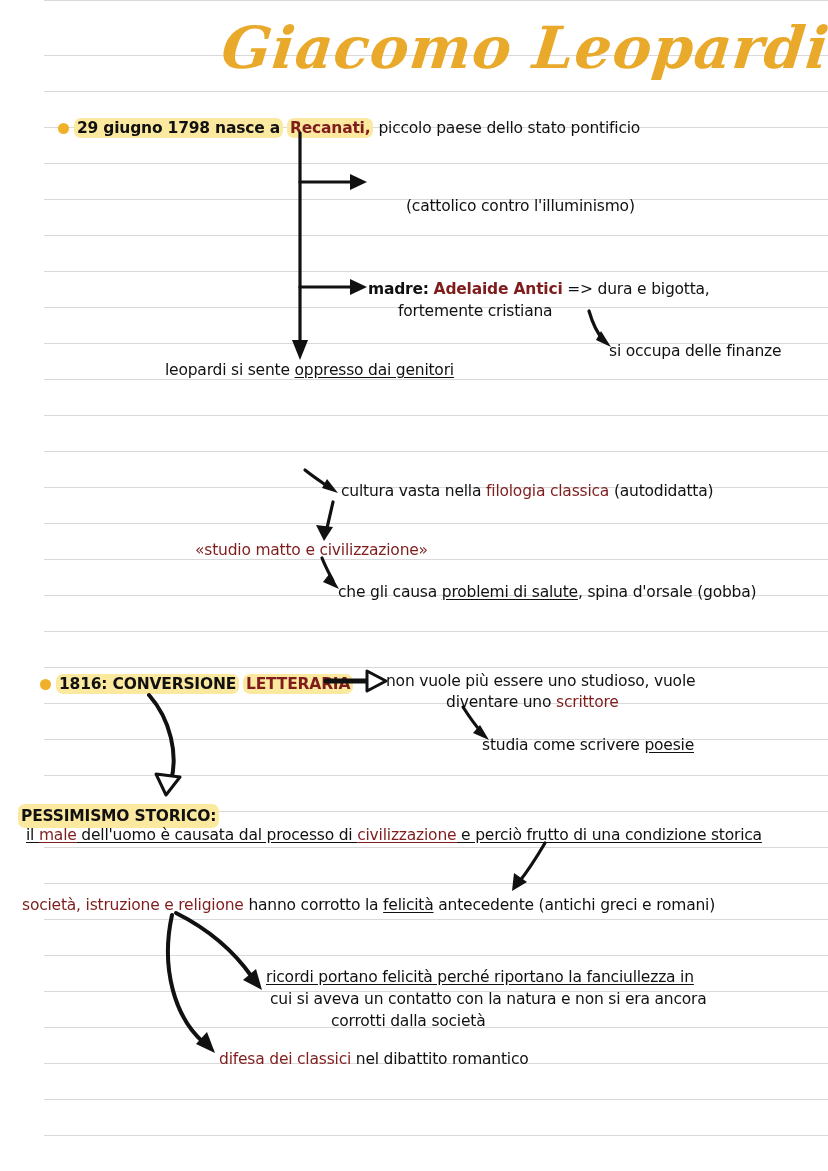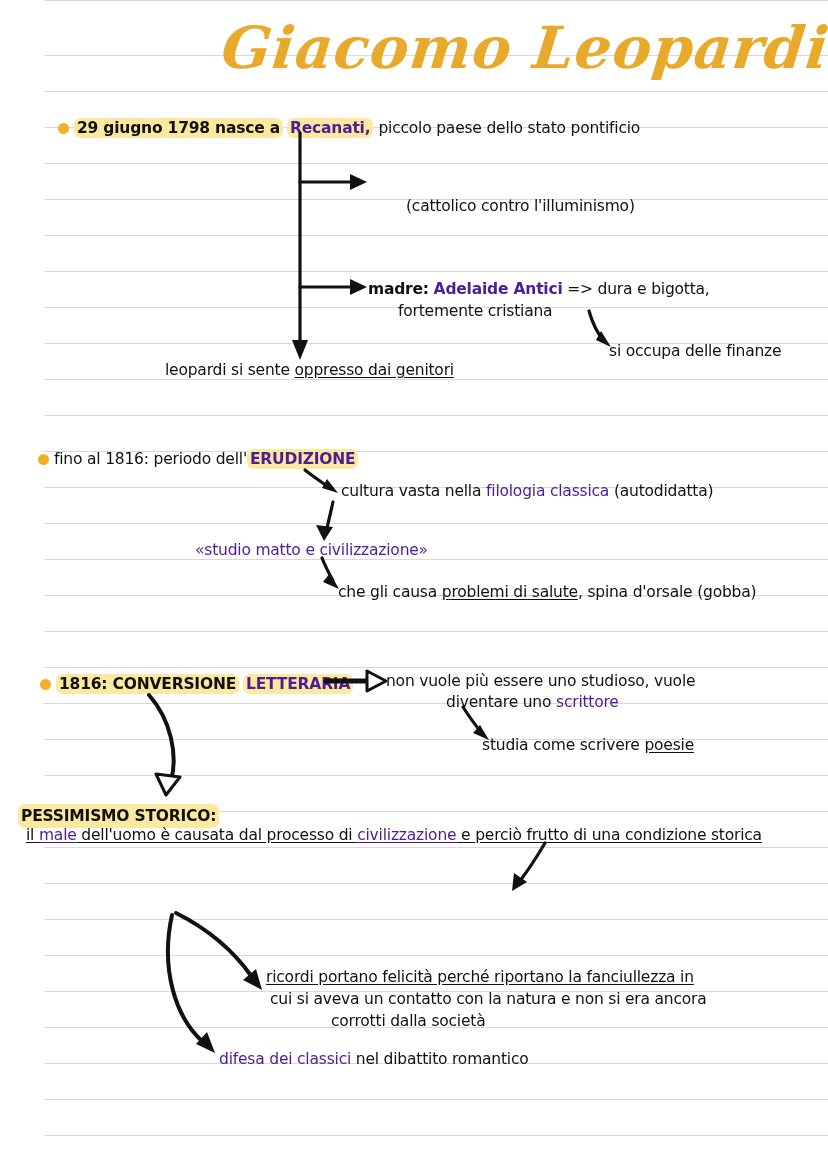--- a/index.html
+++ b/index.html
@@ -32,21 +32,21 @@
     font-size:15.5px;letter-spacing:-0.2px;color:#111;white-space:nowrap;
     line-height:22px;
   }
   .ttl{
     font-family:"DejaVu Serif","Liberation Serif",serif;
     font-style:italic;font-weight:bold;
     font-size:58px;color:#E9A92B;letter-spacing:1px;white-space:nowrap;
     transform:skewX(-6deg);
   }
   .b{font-weight:bold;}
-  .or{color:#4c1d95;}
+  .or{color:#7f1d1d;}
   .hl{background:#FBE9A0;border-radius:7px;padding:1px 3px;}
   .ul{text-decoration:underline;text-underline-offset:2px;}
   .bullet{
     display:inline-block;width:11px;height:11px;border-radius:50%;
     background:#F0B02A;vertical-align:middle;margin-right:5px;
   }
   svg{position:absolute;left:0;top:0;overflow:visible;pointer-events:none;}
   .stroke{fill:none;stroke:#111;stroke-width:3.2;stroke-linecap:round;stroke-linejoin:round;}
   .solidhead{fill:#111;stroke:none;}
   .hollowhead{fill:#fff;stroke:#111;stroke-width:3;stroke-linejoin:round;}
@@ -73,23 +73,20 @@
     <span>dura e bigotta,</span>
   </div>
   <div class="abs txt" style="left:398px;top:300px;">fortemente cristiana</div>
   <div class="abs txt" style="left:609px;top:340px;">si occupa delle finanze</div>
 
   <div class="abs txt" style="left:165px;top:359px;">
     <span>leopardi si sente</span>
     <span class="ul">oppresso dai genitori</span>
   </div>
 
-  <div class="abs txt" style="left:38px;top:448px;">
-    <span class="bullet"></span><span>fino al 1816: periodo dell'</span><span class="hl or b">ERUDIZIONE</span>
-  </div>
 
   <div class="abs txt" style="left:341px;top:480px;">
     <span>cultura vasta nella</span>
     <span class="or">filologia classica</span>
     <span>(autodidatta)</span>
   </div>
 
   <div class="abs txt or" style="left:195px;top:539px;">«studio matto e civilizzazione»</div>
 
   <div class="abs txt" style="left:338px;top:581px;">
@@ -108,20 +105,26 @@
   <div class="abs txt" style="left:482px;top:734px;">
     <span>studia come scrivere</span>
     <span class="ul">poesie</span>
   </div>
 
   <div class="abs txt b hl" style="left:18px;top:804px;">PESSIMISMO STORICO:</div>
   <div class="abs txt" style="left:26px;top:824px;">
     <span class="ul">il </span><span class="ul or">male</span><span class="ul"> dell'uomo è causata dal processo di </span><span class="ul or">civilizzazione</span><span class="ul"> e perciò frutto di una condizione storica</span>
   </div>
 
+  <div class="abs txt" style="left:22px;top:894px;">
+    <span class="or">società, istruzione e religione</span>
+    <span>hanno corrotto la</span>
+    <span class="ul">felicità</span>
+    <span>antecedente (antichi greci e romani)</span>
+  </div>
 
   <div class="abs txt ul" style="left:266px;top:966px;">ricordi portano felicità perché riportano la fanciullezza in</div>
   <div class="abs txt" style="left:270px;top:988px;">cui si aveva un contatto con la natura e non si era ancora</div>
   <div class="abs txt" style="left:331px;top:1010px;">corrotti dalla società</div>
 
   <div class="abs txt" style="left:219px;top:1048px;">
     <span class="or">difesa dei classici</span>
     <span>nel dibattito romantico</span>
   </div>
 

